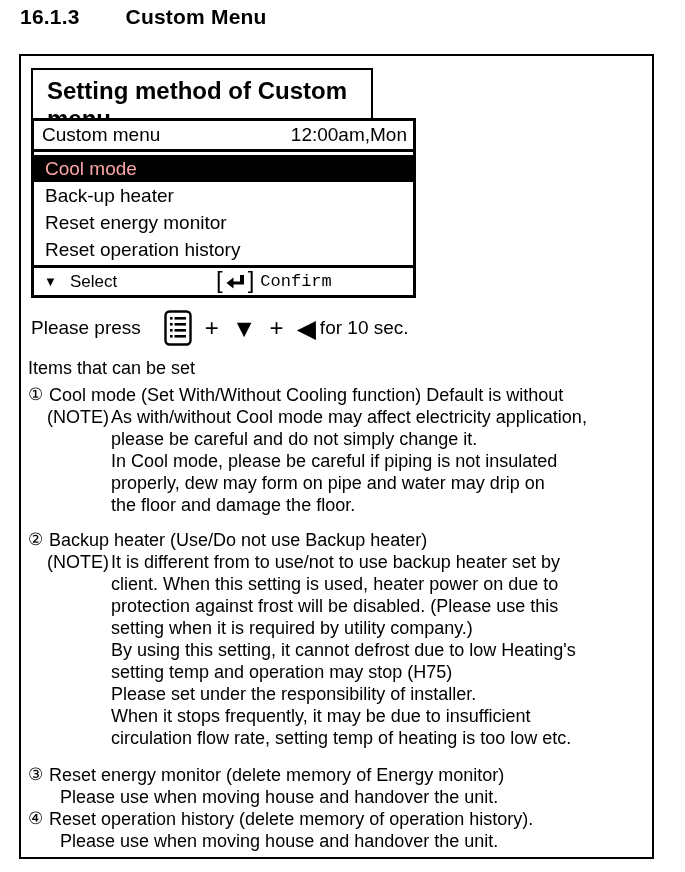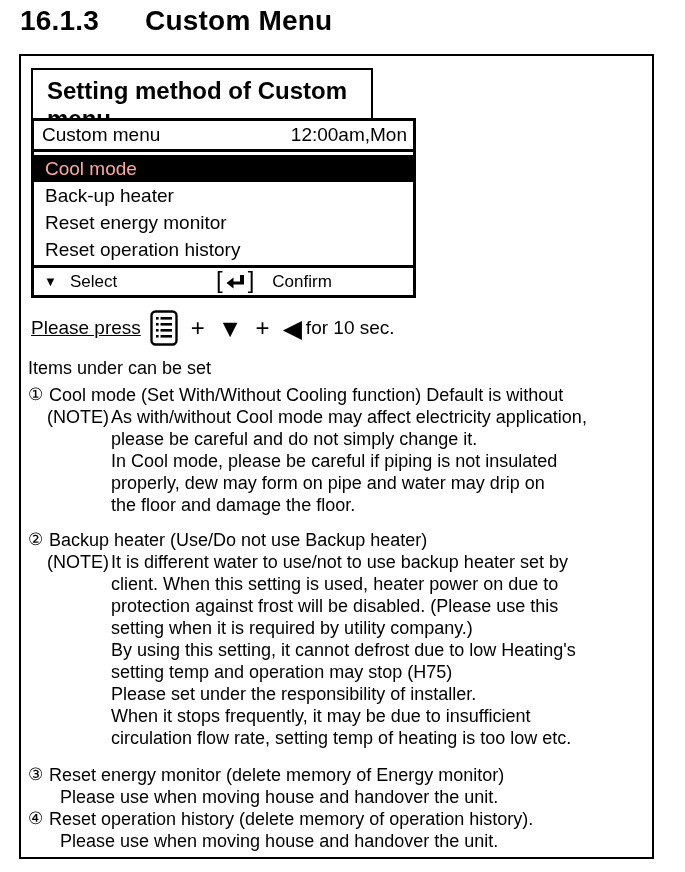--- a/index.html
+++ b/index.html
@@ -2,21 +2,21 @@
 <html><head>
 <meta charset="utf-8">
 <style>
   html,body { margin:0; padding:0; background:#ffffff; }
   .page {
     position:relative; width:685px; height:872px; background:#fff;
     font-family:"Liberation Sans", sans-serif; color:#000; overflow:hidden;
   }
   
   .heading { position:absolute; left:20px; top:5px; display:flex; gap:46px;
-    font-size:28px; font-weight:bold; letter-spacing:0.2px; }
+    font-size:21px; font-weight:bold; letter-spacing:0.2px; }
   
   .outer-box { position:absolute; left:19px; top:54px; width:631px; height:801px;
     border:2px solid #000; }
   
   .setting-box { position:absolute; left:10px; top:12px; width:324px;
     border:2px solid #000; font-size:24px; font-weight:bold;
     padding:7px 0 7px 14px; }
   
   .menu { position:absolute; left:10px; top:62px; width:379px; border:3px solid #000; background:#fff; }
   .menu-header { display:flex; justify-content:space-between; align-items:center;
@@ -25,26 +25,26 @@
   .menu-item { height:27px; line-height:27px; padding-left:11px; font-size:19px;
     white-space:nowrap; }
   .menu-item.selected { background:#000; color:#fca5a5; }
   .menu-sep { border-top:3px solid #000; margin-top:2px; }
   .menu-footer { height:27px; display:flex; align-items:center; font-size:17px;
     position:relative; padding-left:10px; }
   .select-tri { font-size:13px; margin-right:13px; line-height:1; }
   .confirm-group { position:absolute; left:182px; display:flex; align-items:center; }
   .bracket { font-size:24px; font-weight:400; line-height:1; position:relative; top:-2px; }
   .enter-svg { margin:0 2px; }
-  .confirm-label { margin-left:18px; }
+  .confirm-label { margin-left:6px;font-family:Liberation Mono, monospace; }
   .select-label { }
   
   .press-line { position:absolute; left:10px; top:252px; height:40px;
     display:flex; align-items:center; font-size:19px; }
-  .press-prefix { margin-right:9px;text-decoration:underline; }
+  .press-prefix { margin-right:23px; }
   .menu-btn-svg { }
   .plus { font-size:24px; font-weight:400; margin:0 13px; }
   .tri-down { font-size:25px; line-height:1; }
   .tri-left { font-size:25px; line-height:1; }
   .press-suffix { margin-left:4px; }
   
   .items { position:absolute; left:7px; top:301px; width:625px;
     font-size:18px; line-height:22px; }
   .intro { margin-bottom:5px; }
   .sec-head { display:flex; white-space:nowrap; }
@@ -115,21 +115,21 @@
         </g>
       </svg>
       <span class="plus">+</span>
       <span class="tri-down">▼</span>
       <span class="plus">+</span>
       <span class="tri-left">◀</span>
       <span class="press-suffix">for 10 sec.</span>
     </div>
 
     <div class="items">
-      <div class="intro">Items under can be set</div>
+      <div class="intro">Items that can be set</div>
 
       <div class="sec sec-1">
         <div class="sec-head">
           <span class="marker">①</span>
           <span>Cool mode (Set With/Without Cooling function) Default is without</span>
         </div>
         <div class="note">
           <div class="note-label">(NOTE)</div>
           <div class="note-lines">
             <div>As with/without Cool mode may affect electricity application,</div>
@@ -142,21 +142,21 @@
       </div>
 
       <div class="sec sec-2">
         <div class="sec-head">
           <span class="marker">②</span>
           <span>Backup heater (Use/Do not use Backup heater)</span>
         </div>
         <div class="note">
           <div class="note-label">(NOTE)</div>
           <div class="note-lines">
-            <div>It is different water to use/not to use backup heater set by</div>
+            <div>It is different from to use/not to use backup heater set by</div>
             <div>client. When this setting is used, heater power on due to</div>
             <div>protection against frost will be disabled. (Please use this</div>
             <div>setting when it is required by utility company.)</div>
             <div>By using this setting, it cannot defrost due to low Heating's</div>
             <div>setting temp and operation may stop (H75)</div>
             <div>Please set under the responsibility of installer.</div>
             <div>When it stops frequently, it may be due to insufficient</div>
             <div>circulation flow rate, setting temp of heating is too low etc.</div>
           </div>
         </div>

